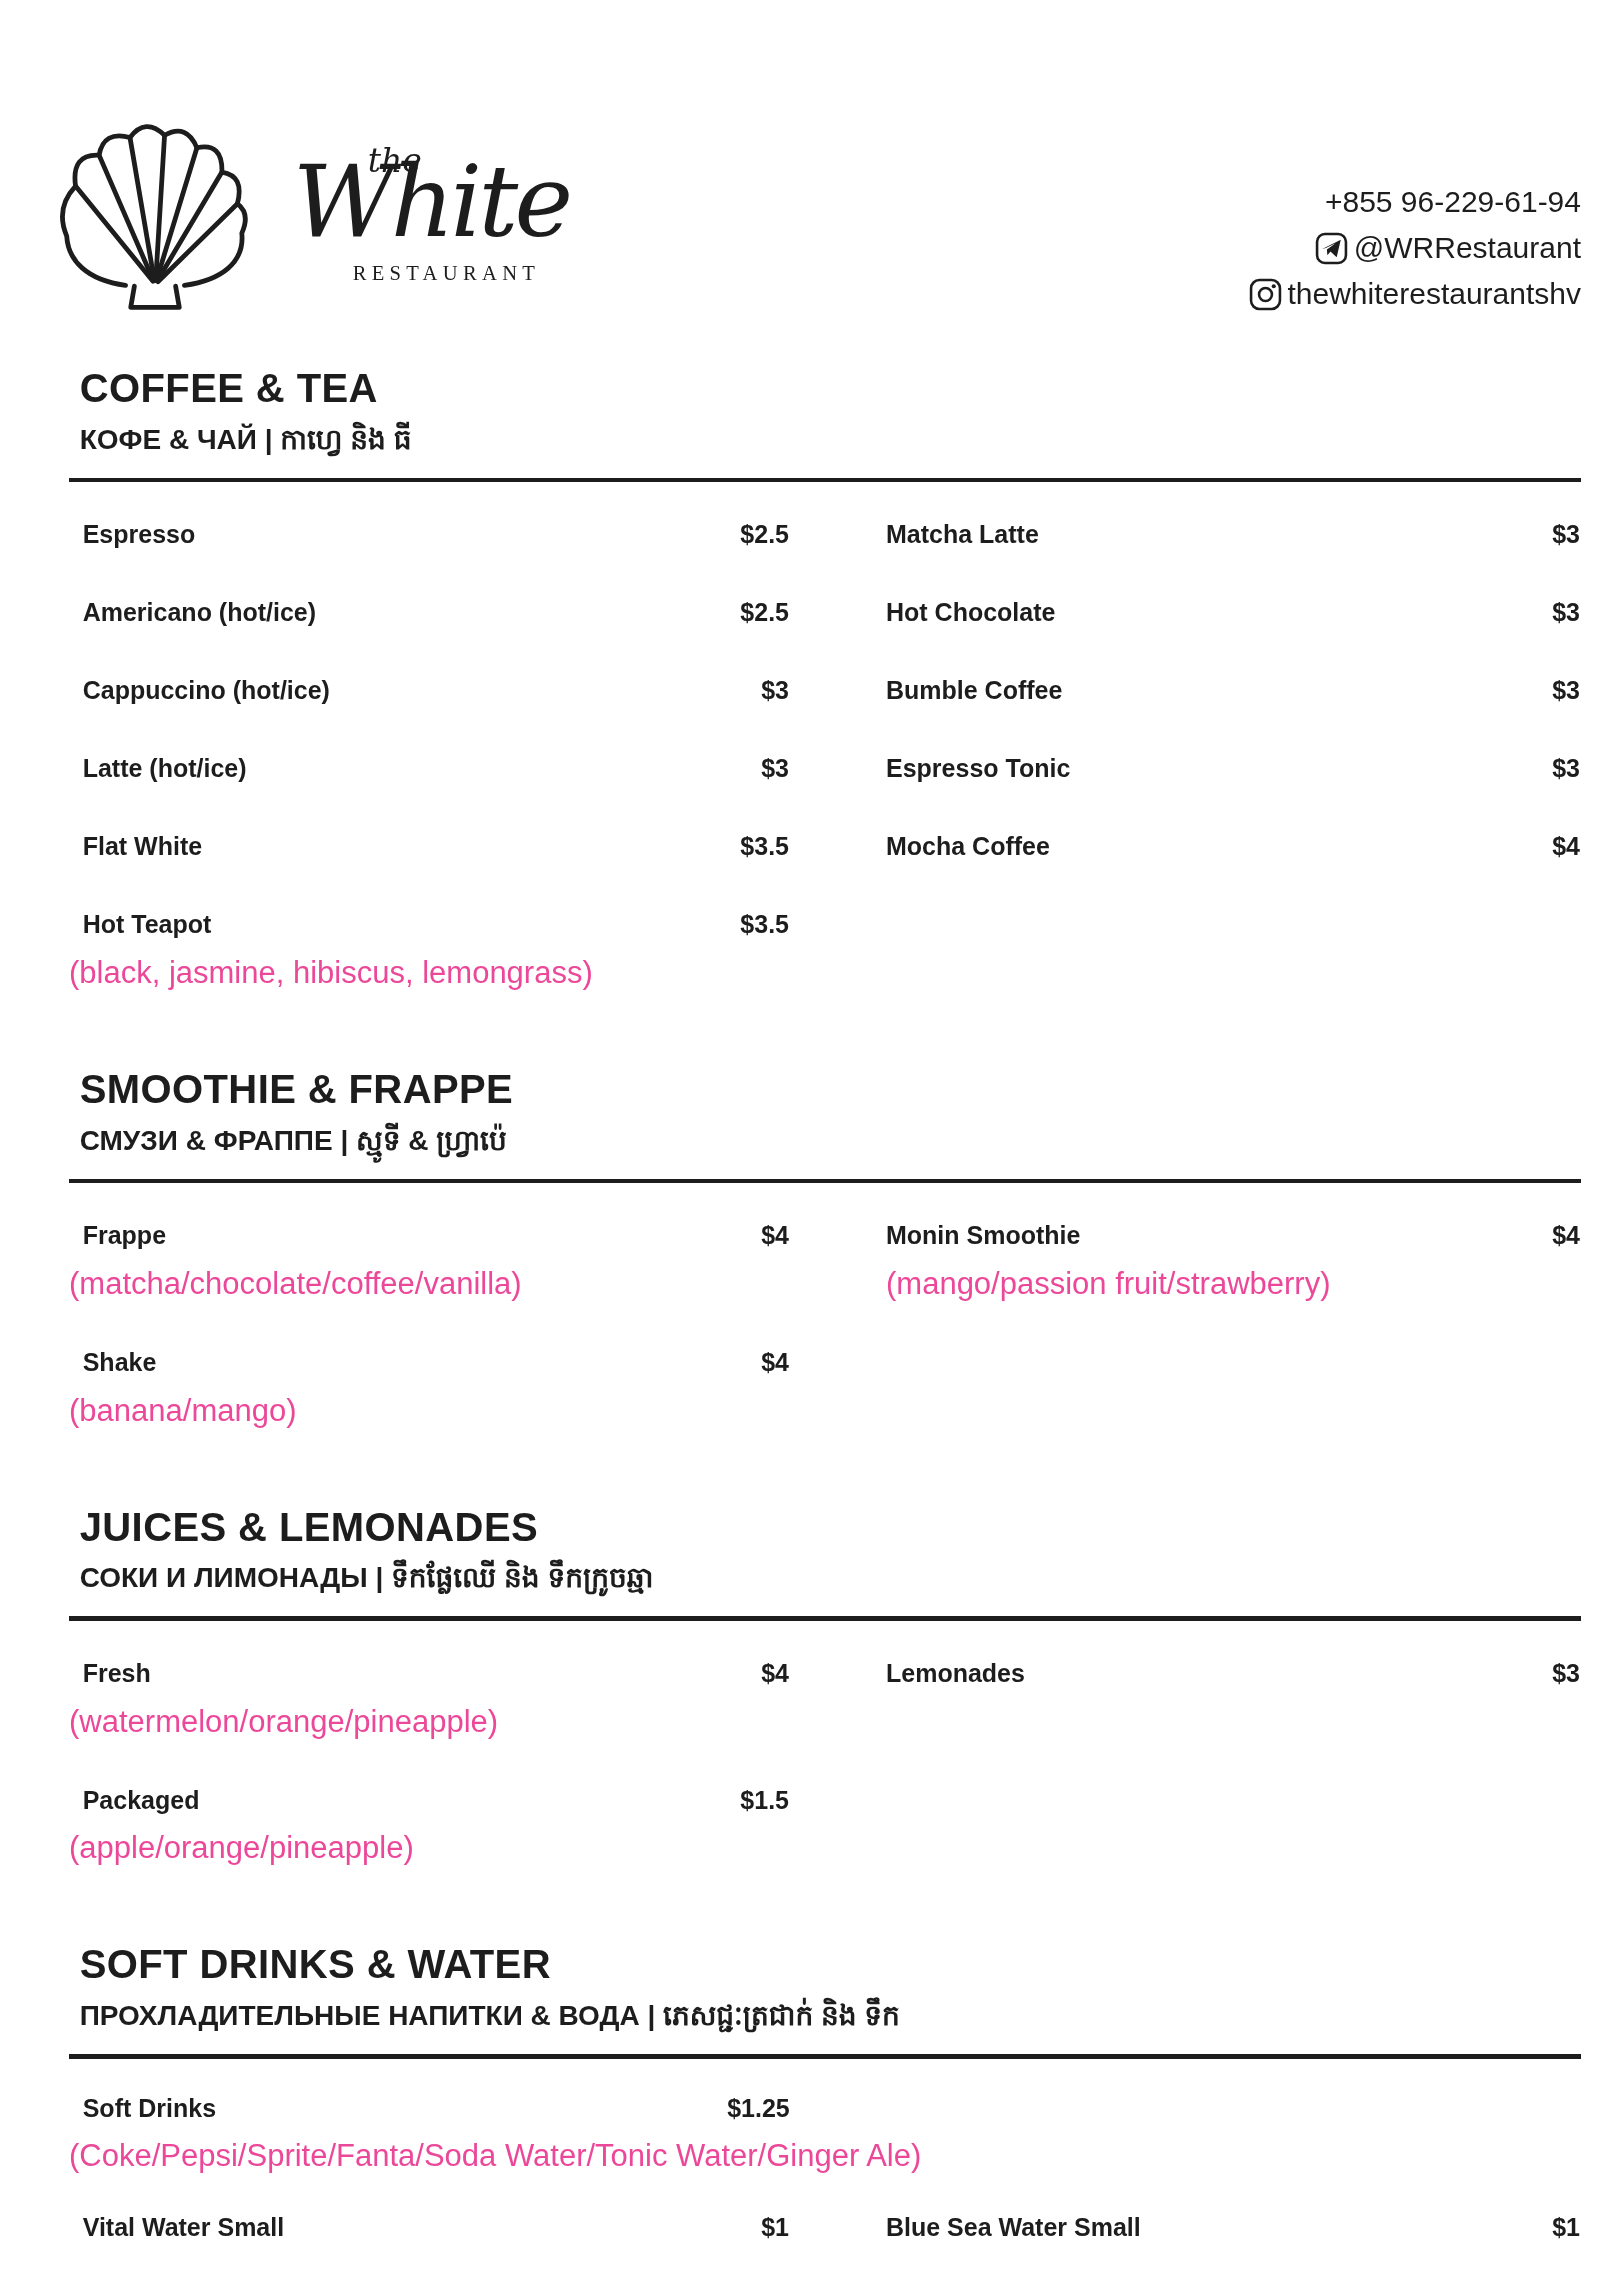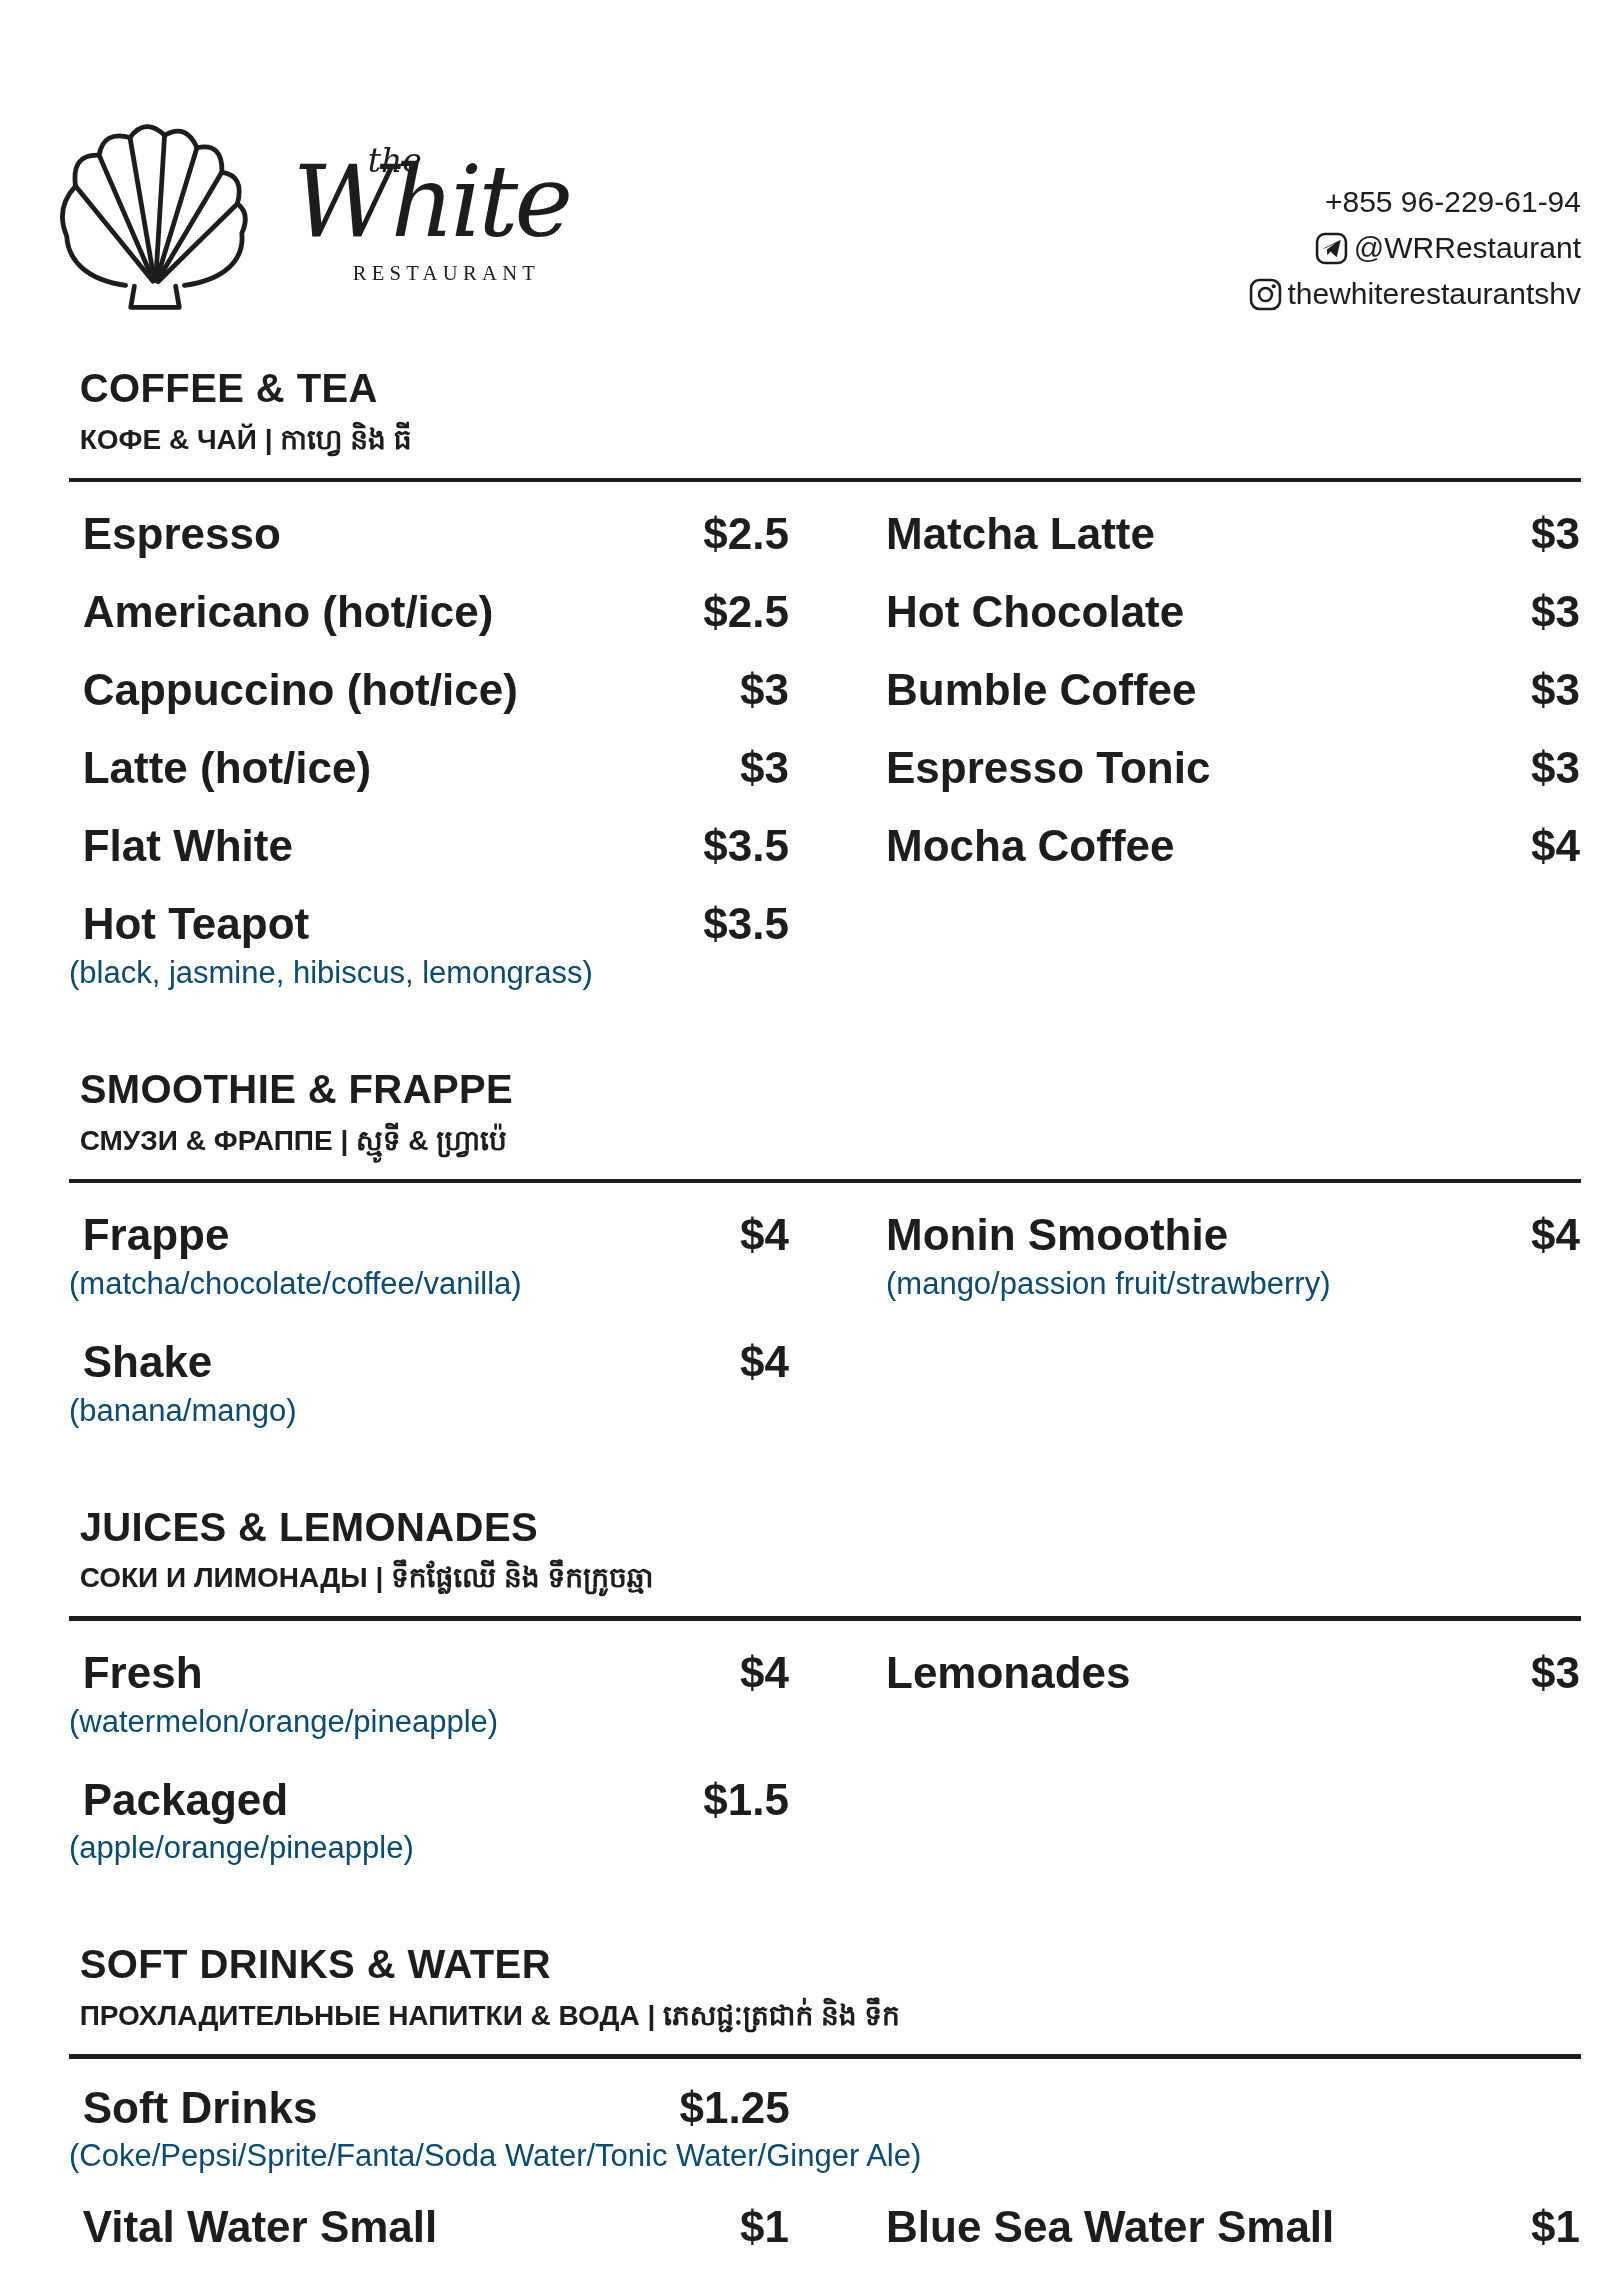--- a/index.html
+++ b/index.html
@@ -82,29 +82,29 @@
     align-items: start;
   }
   .cols.tight { padding-top: 27px; }
 
   .entry { margin-bottom: 40px; }
   .entry.tight { margin-bottom: 26px; }
   .row {
     display: flex;
     justify-content: space-between;
     align-items: center;
-    font-size: 44px;
+    font-size: 25px;
     font-weight: bold;
     line-height: 38px;
   }
   .col-left .row, .entry-wide .row { padding-left: 13.7px; }
   .note {
     font-size: 31px;
     line-height: 38px;
-    color: #0c4a6e;
+    color: #ec4899;
     margin-top: 10.7px;
     white-space: nowrap;
   }
   .col-left .note, .entry-wide .note { padding-left: 0px; }
 
   .entry-wide { margin-bottom: 33px; }
   .entry-wide .row { width: 707px; gap: 34px; }
 </style>
 </head>
 <body>

